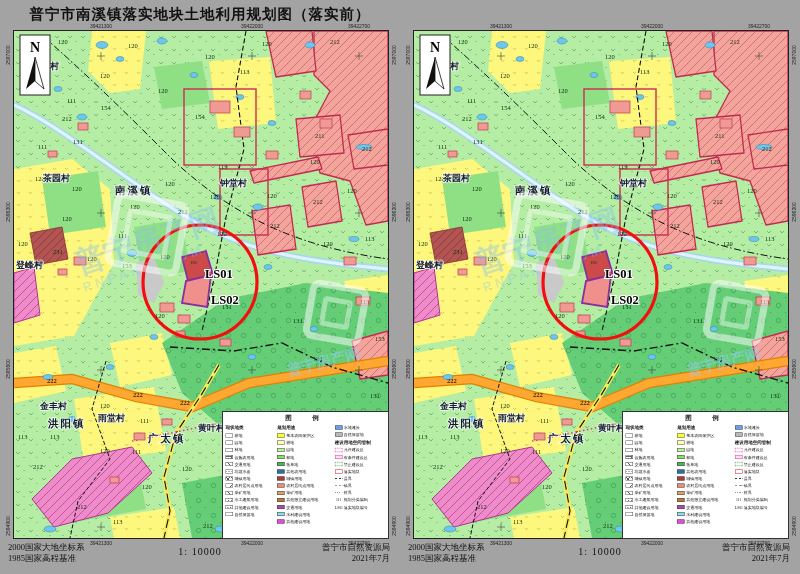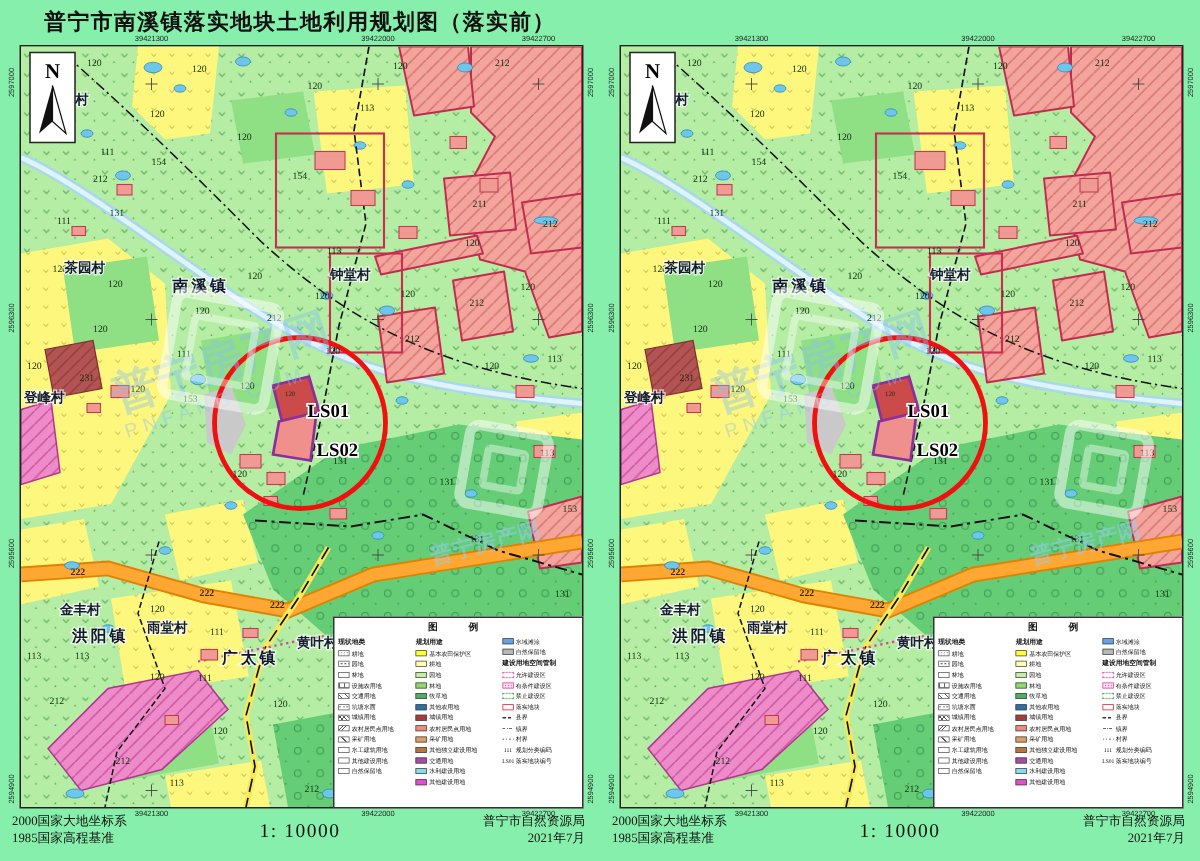--- a/index.html
+++ b/index.html
@@ -1,16 +1,16 @@
 <!DOCTYPE html>
 <html><head>
 <meta charset="utf-8">
 <style>
   html,body{margin:0;padding:0;background:#fff;}
-  #app{position:relative;width:800px;height:574px;background:#86efac;overflow:hidden;
+  #app{position:relative;width:800px;height:574px;background:#a3a3a3;overflow:hidden;
        font-family:"Liberation Serif","DejaVu Serif",serif;}
   .panel{position:absolute;top:0;width:400px;height:574px;}
   .map-title{position:absolute;top:5px;left:0;width:100%;text-align:center;
        font-size:14.5px;font-weight:bold;letter-spacing:1px;color:#111;}
   .map-wrap{position:absolute;left:13px;top:30px;width:374px;height:507px;
        border:1px solid #222;background:#b4eda3;}
   .map-wrap svg{display:block;}
   .coord{position:absolute;font-size:5px;color:#222;white-space:nowrap;
        font-family:"Liberation Sans","DejaVu Sans",sans-serif;}
   .coord.topc{top:-8px;transform:translateX(-50%);}
@@ -59,21 +59,21 @@
   .z-forbid{background:#fff;border:1.4px dashed #2f9e44;}
   .z-parcel{background:#fff;border:1.8px solid #e81123;}
   .lnbox{width:15px;height:8px;flex:0 0 15px;}
   .b-county{background:repeating-linear-gradient(90deg,#333 0 4.5px,transparent 4.5px 7.5px) center/100% 2.2px no-repeat;}
   .b-town{background:repeating-linear-gradient(90deg,#333 0 4px,transparent 4px 6px,#333 6px 7px,transparent 7px 9px) center/100% 1.3px no-repeat;}
   .b-village{background:repeating-linear-gradient(90deg,#333 0 2px,transparent 2px 4.5px) center/100% 1px no-repeat;}
   .code-key{font-size:7.5px;color:#111;width:15px;flex:0 0 15px;text-align:center;}
   
   .footer{position:absolute;left:0;top:540px;width:400px;height:34px;font-size:8.5px;color:#111;}
   .f-left{position:absolute;left:8px;top:2px;line-height:1.35;}
-  .f-scale{position:absolute;left:50%;top:6px;transform:translateX(-50%);font-size:13px;letter-spacing:1px;}
+  .f-scale{position:absolute;left:50%;top:6px;transform:translateX(-50%);font-size:10px;letter-spacing:1px;}
   .f-right{position:absolute;right:10px;top:2px;text-align:right;line-height:1.35;}
   
   .wm{position:absolute;color:rgba(135,192,238,.42);pointer-events:none;white-space:nowrap;z-index:4;}
   .wm-big{left:60px;top:190px;transform:rotate(-18deg);font-size:30px;font-weight:bold;
           font-family:"Liberation Sans",sans-serif;}
   .wm-big .wm-en{display:block;font-size:13px;letter-spacing:4px;font-weight:normal;margin-top:-4px;}
   .wm-sm{left:272px;top:322px;transform:rotate(-14deg);font-size:15px;font-weight:bold;
           color:rgba(150,205,245,.5);font-family:"Liberation Sans",sans-serif;}
   .wm-logo{border:7px solid rgba(255,255,255,.5);border-radius:10px;}
   .wm-logo.l1{left:95px;top:165px;width:62px;height:62px;transform:rotate(10deg);}

